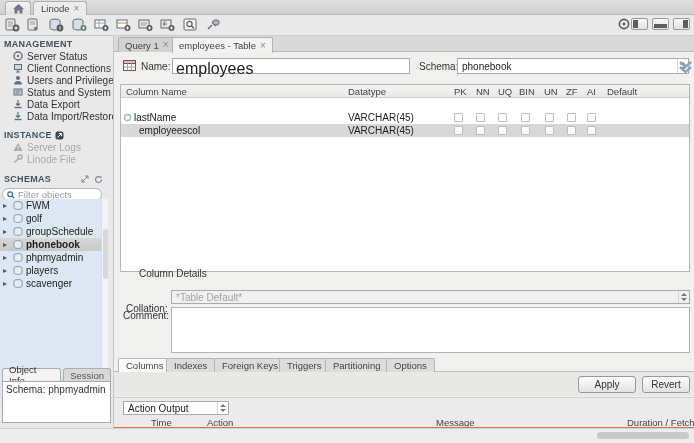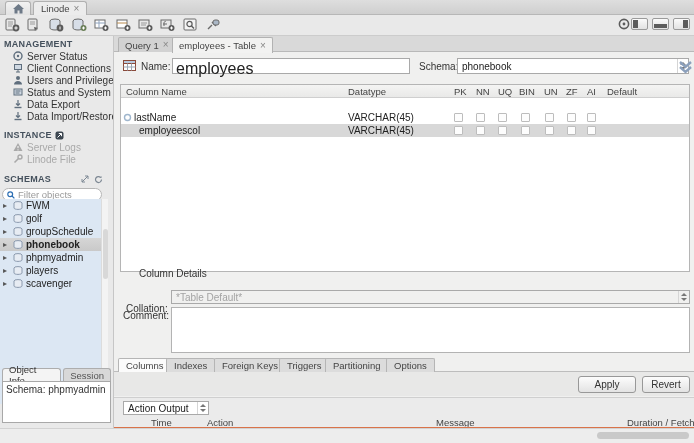--- a/index.html
+++ b/index.html
@@ -98,21 +98,21 @@
   .bot-tabbar { position:absolute; left:0; top:321px; width:581px; height:15px; border-bottom:1px solid #bdbdbd; }
   .bot-tab { position:absolute; top:1px; height:14px; padding:0 7px; display:flex; align-items:center; font-size:9.5px; color:#444;
     background:#dcdcdc; border:1px solid #b5b5b5; border-bottom:none; border-radius:2px 2px 0 0; }
   .bot-tab.active { background:#fbfbfb; }
   .btn-row { position:absolute; left:0; top:336px; width:581px; height:24px; background:#e8e8e7; }
   .btn { position:absolute; top:4px; height:17px; background:linear-gradient(#fcfcfc,#e3e3e3); border:1px solid #989898; border-radius:3px;
     font-size:10px; color:#333; display:flex; align-items:center; justify-content:center; }
 
   
   .action-out { position:absolute; left:0; top:361px; width:581px; height:31px; background:#ebebeb; border-top:1px solid #cfcfcf; }
-  .ao-combo { left:9px; top:3px; width:86px; height:14px; }
+  .ao-combo { left:9px; top:3px; width:106px; height:14px; }
   .ao-header { position:absolute; left:0; top:20px; width:581px; height:9px; font-size:9.5px; color:#444; }
   .ao-h { position:absolute; top:-1px; white-space:nowrap; }
   .ao-orange { position:absolute; left:0; top:29px; width:581px; height:2.5px; background:#d9734a; }
 
   
   .statusbar { position:absolute; left:0; top:428px; width:694px; height:15px; background:#ededed; border-top:1px solid #d2d2d2; }
   .status-text { position:absolute; left:4px; top:2px; font-size:10px; color:#3a3a3a; }
   .h-scroll-thumb { position:absolute; left:597px; top:3px; width:92px; height:7px; background:#c9c9c9; border-radius:4px; }
 
   svg { display:block; }

